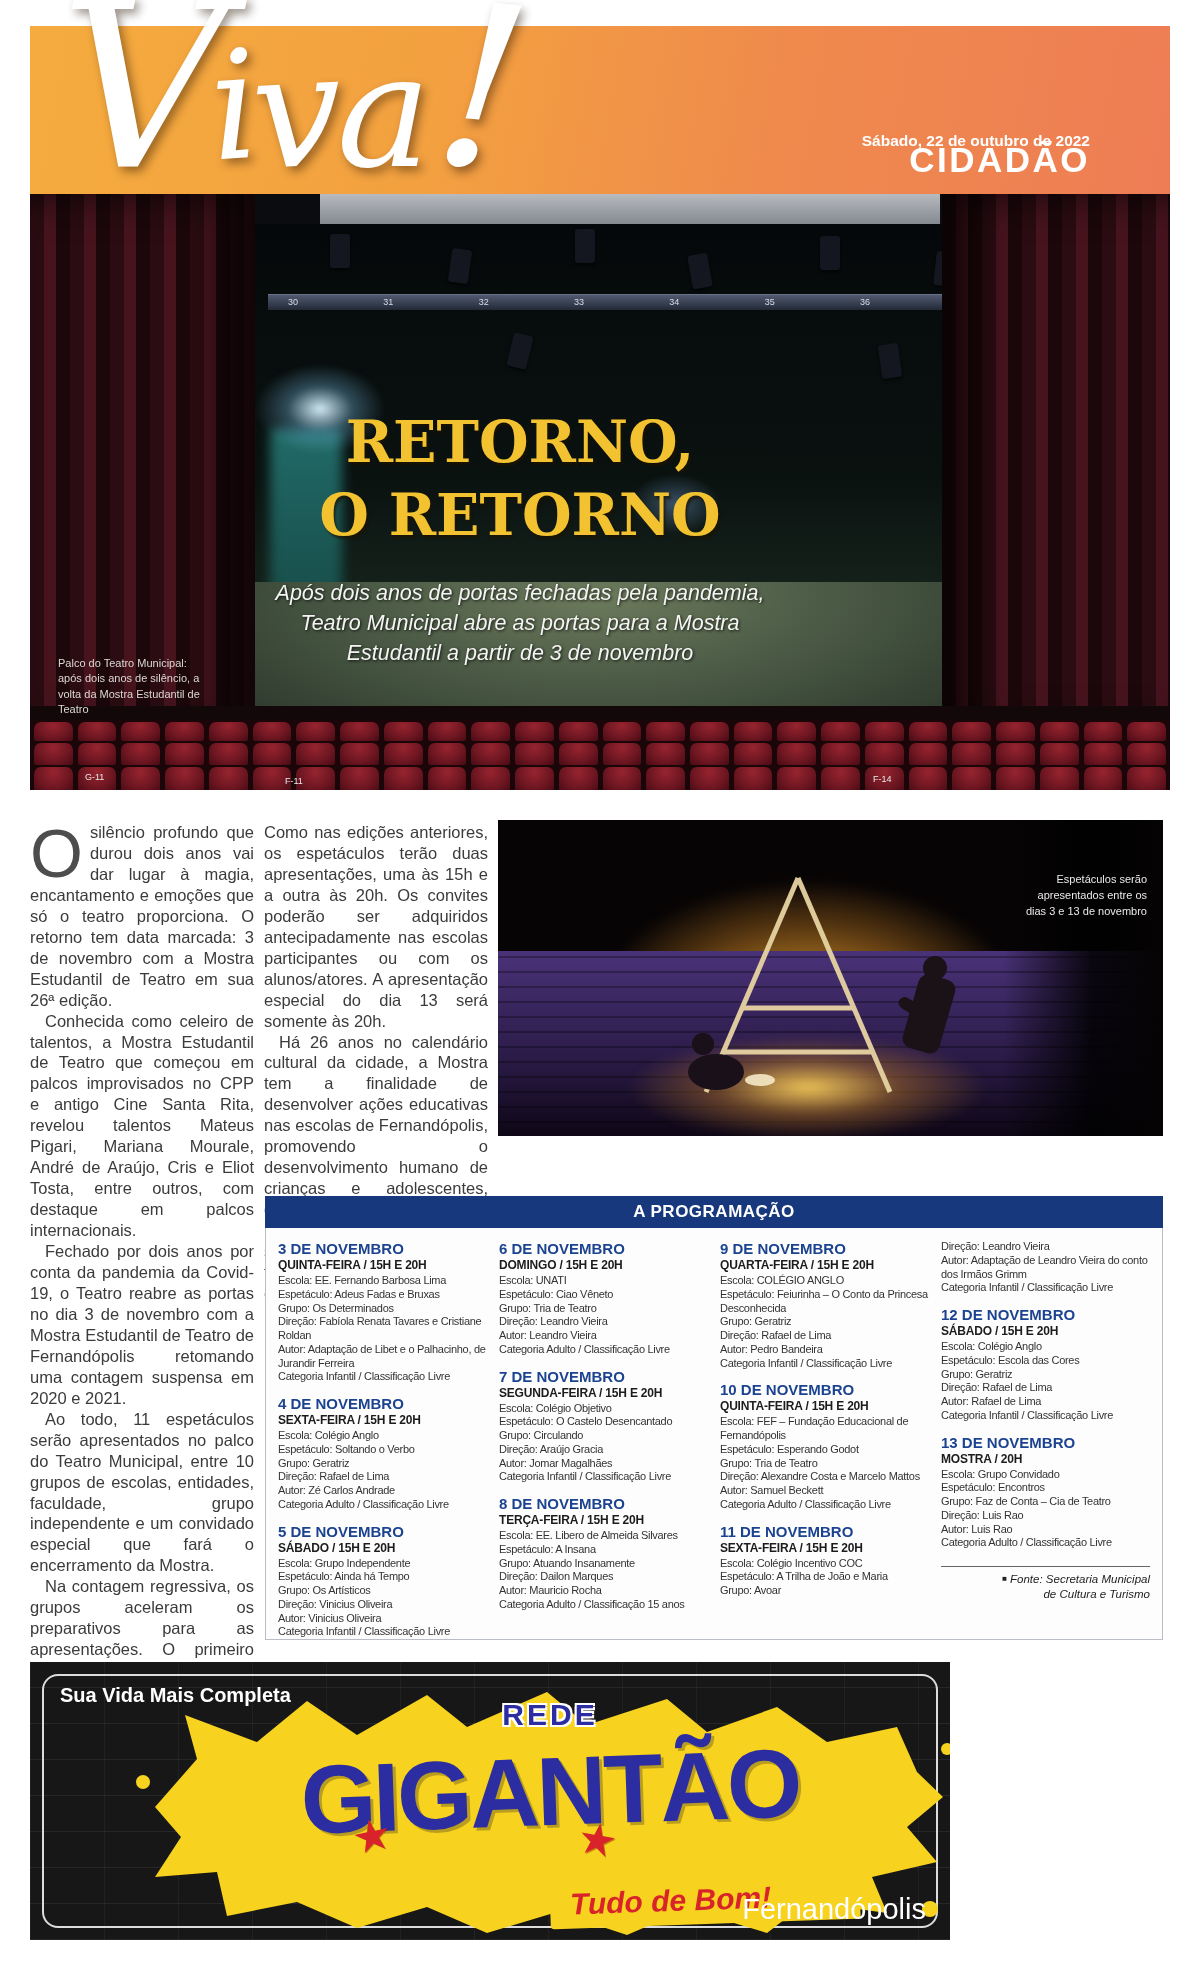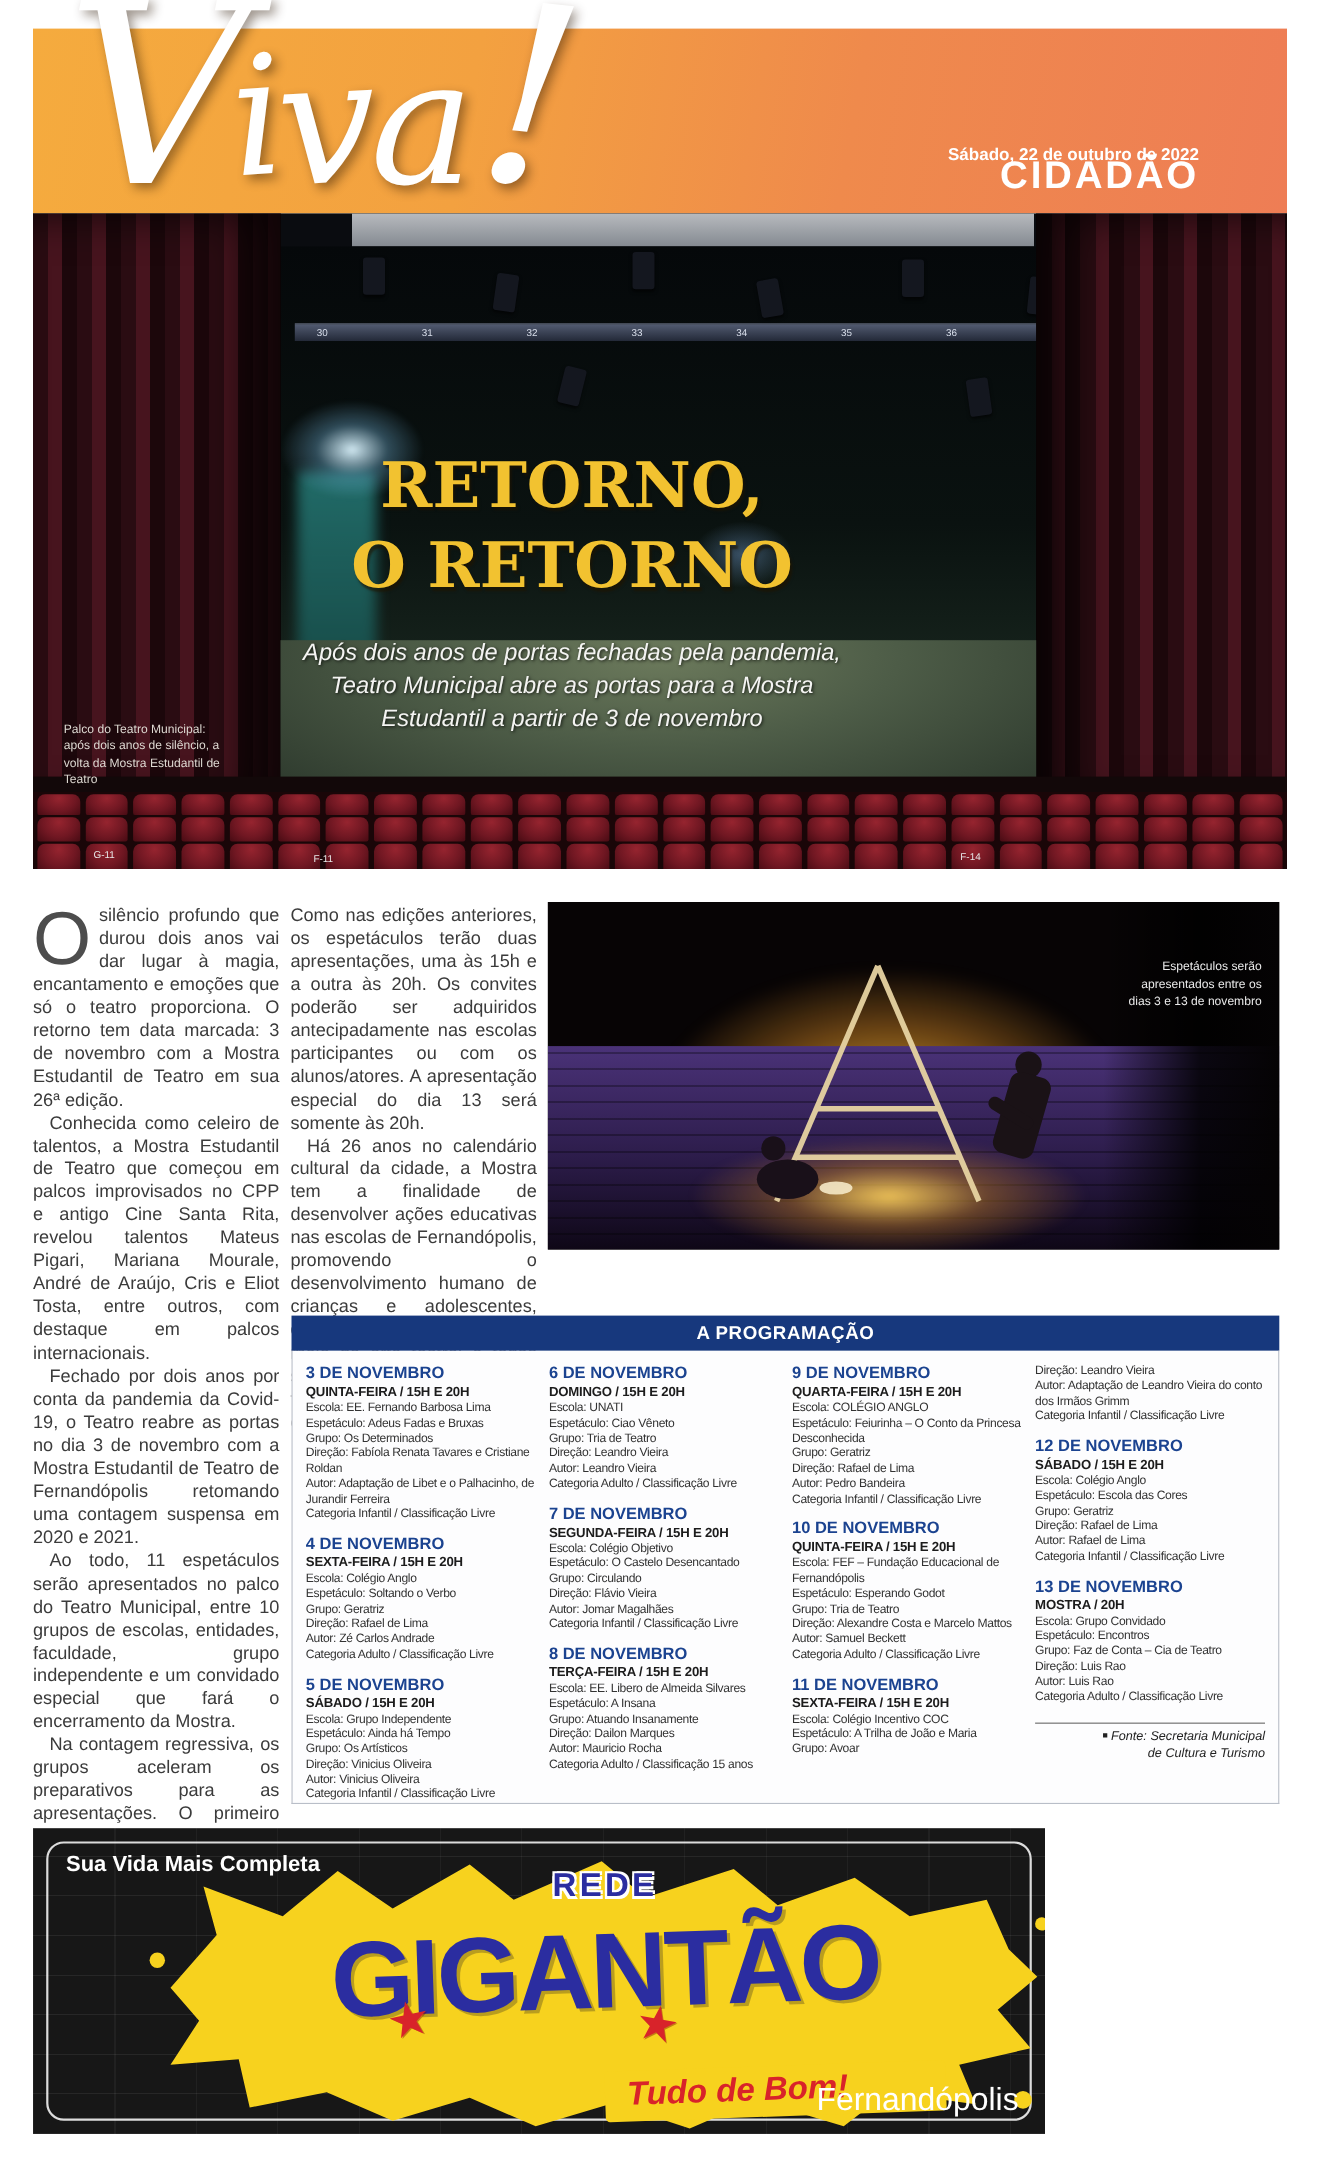--- a/index.html
+++ b/index.html
@@ -366,21 +366,21 @@
             <div class="p-line">Direção: Leandro Vieira</div>
             <div class="p-line">Autor: Leandro Vieira</div>
             <div class="p-line">Categoria Adulto / Classificação Livre</div>
           </div>
           <div class="entry">
             <div class="p-date">7 DE NOVEMBRO</div>
             <div class="p-day">SEGUNDA-FEIRA / 15H E 20H</div>
             <div class="p-line">Escola: Colégio Objetivo</div>
             <div class="p-line">Espetáculo: O Castelo Desencantado</div>
             <div class="p-line">Grupo: Circulando</div>
-            <div class="p-line">Direção: Flávio Vieira</div>
+            <div class="p-line">Direção: Araújo Gracia</div>
             <div class="p-line">Autor: Jomar Magalhães</div>
             <div class="p-line">Categoria Infantil / Classificação Livre</div>
           </div>
           <div class="entry">
             <div class="p-date">8 DE NOVEMBRO</div>
             <div class="p-day">TERÇA-FEIRA / 15H E 20H</div>
             <div class="p-line">Escola: EE. Libero de Almeida Silvares</div>
             <div class="p-line">Espetáculo: A Insana</div>
             <div class="p-line">Grupo: Atuando Insanamente</div>
             <div class="p-line">Direção: Dailon Marques</div>

